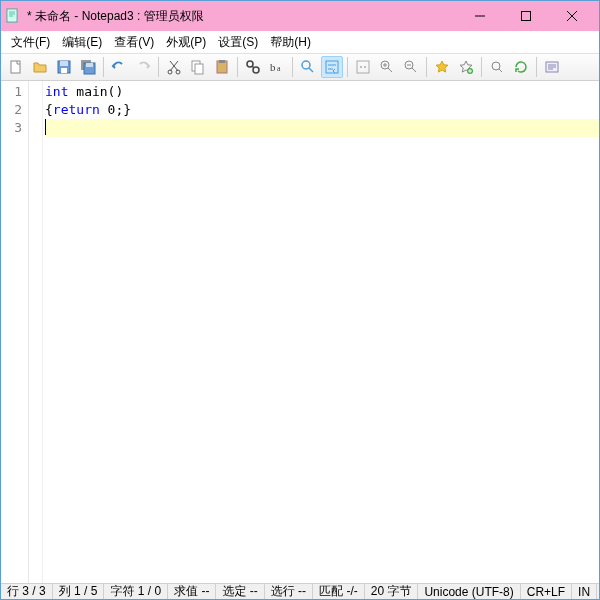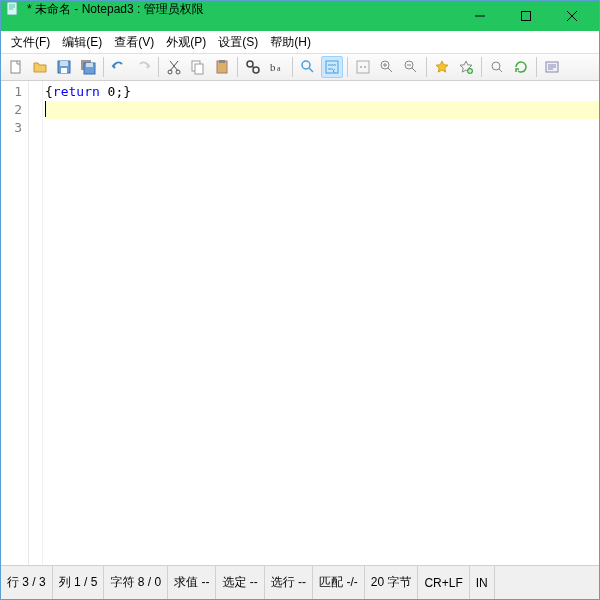--- a/index.html
+++ b/index.html
@@ -1,37 +1,37 @@
 <!DOCTYPE html>
 <html><head>
 <meta charset="utf-8">
 <style>
 * { margin: 0; padding: 0; box-sizing: border-box; }
 body { font-family: "Microsoft YaHei", "Segoe UI", sans-serif; font-size: 12px; width: 600px; height: 600px; overflow: hidden; background: #fff; border: 1px solid #5a9fd4; display: flex; flex-direction: column; }
-.titlebar { height: 30px; display: flex; padding: 0 4px; background: #22c55e; }
+.titlebar { height: 30px; display: flex; align-items: center; padding: 0 4px; background: #f9a8d4; }
 .titlebar .app-icon { width: 16px; height: 16px; margin-right: 6px; }
 .titlebar .title { flex: 1; font-size: 12px; color: #000; }
 .winbtns { display: flex; }
 .winbtn { width: 46px; height: 30px; display: flex; align-items: center; justify-content: center; cursor: default; }
 .menubar { height: 22px; display: flex; align-items: center; padding: 0 4px; background: #fff; font-size: 12px; }
 .menubar span { padding: 2px 6px; cursor: default; }
 .toolbar { height: 28px; display: flex; align-items: center; padding: 2px 4px; background: linear-gradient(#fdfdfd, #f0f0f0); border-top: 1px solid #e0e0e0; border-bottom: 1px solid #d0d0d0; gap: 2px; }
 .tbtn { width: 22px; height: 22px; display: flex; align-items: center; justify-content: center; border: 1px solid transparent; border-radius: 2px; }
 .tbtn.active { background: #cce8ff; border-color: #99d1ff; }
 .tsep { width: 1px; height: 20px; background: #ccc; margin: 0 2px; }
 .editor { flex: 1; display: flex; background: #fff; overflow: hidden; position: relative; }
 .gutter { width: 28px; background: #fff; border-right: 1px solid #e8e8e8; font-family: Consolas, monospace; font-size: 13px; color: #808080; text-align: right; padding: 2px 6px 0 0; line-height: 18px; }
 .margin { width: 14px; background: #fff; border-right: 1px solid #f0f0f0; }
 .code { flex: 1; font-family: Consolas, monospace; font-size: 13px; padding: 2px 0 0 2px; line-height: 18px; position: relative; }
 .line { height: 18px; white-space: pre; }
 .line.current { background: #ffffcc; }
 .keyword { color: #0000ff; }
 .cursor { display: inline-block; width: 1px; height: 16px; background: #000; vertical-align: text-bottom; animation: blink 1s step-end infinite; }
 @keyframes blink { 50% { opacity: 0; } }
-.statusbar { height: 34px; display: flex; align-items: center; background: #f0f0f0; border-top: 1px solid #d0d0d0; font-size: 12px; }
+.statusbar { height: 16px; display: flex; align-items: center; background: #f0f0f0; border-top: 1px solid #d0d0d0; font-size: 12px; }
 .statusbar .seg { padding: 0 6px; border-right: 1px solid #d0d0d0; height: 100%; display: flex; align-items: center; white-space: nowrap; }
 svg { display: block; }
 </style>
 </head>
 <body>
 
 <div class="titlebar">
   <span class="app-icon">
     <svg width="16" height="16" viewBox="0 0 16 16">
         <rect x="2" y="1" width="10" height="13" fill="#fff" stroke="#4a9" stroke-width="1"></rect>
@@ -209,29 +209,31 @@
 </div>
 
 <div class="editor">
   <div class="gutter">
     <div>1</div>
     <div>2</div>
     <div>3</div>
   </div>
   <div class="margin"></div>
   <div class="code">
+    <div class="line"><span class="keyword">int</span><span> main()</span></div>
     <div class="line"><span>{</span><span class="keyword">return</span><span> 0;}</span></div>
     <div class="line current"><span class="cursor"></span></div>
   </div>
 </div>
 
 <div class="statusbar">
   <div class="seg">行 3 / 3</div>
   <div class="seg">列 1 / 5</div>
-  <div class="seg">字符 8 / 0</div>
+  <div class="seg">字符 1 / 0</div>
   <div class="seg">求值 --</div>
   <div class="seg">选定 --</div>
   <div class="seg">选行 --</div>
   <div class="seg">匹配 -/-</div>
   <div class="seg">20 字节</div>
+  <div class="seg">Unicode (UTF-8)</div>
   <div class="seg">CR+LF</div>
   <div class="seg">IN</div>
 </div>
 
 </body></html>

